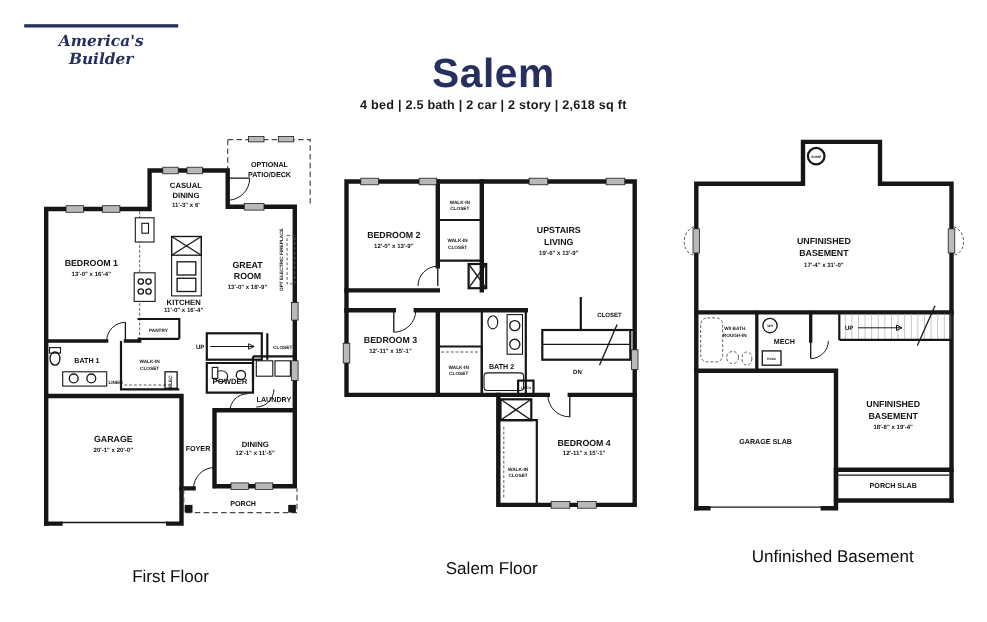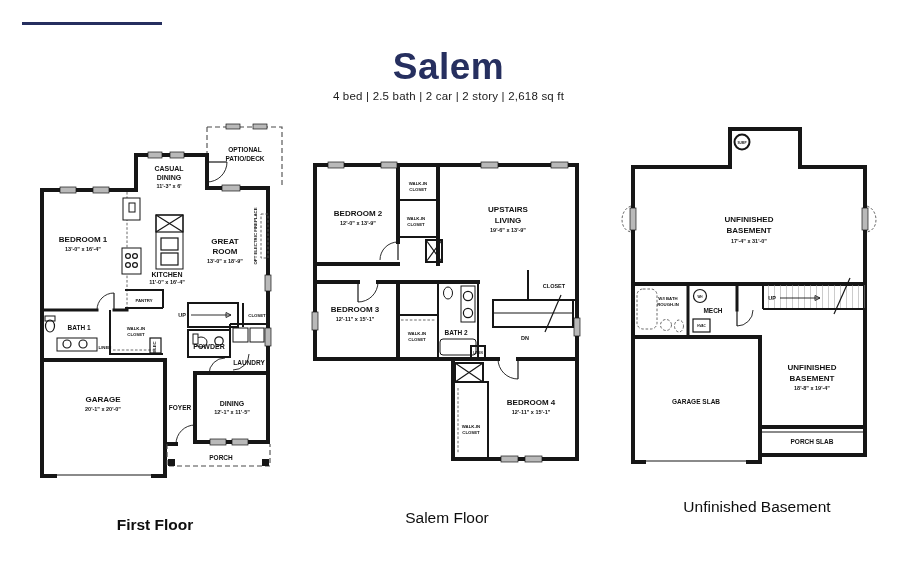--- a/index.html
+++ b/index.html
@@ -8,29 +8,29 @@
 
   .logo { position:absolute; left:22px; top:22px; width:140px; color:#262f5f; text-align:center; }
   .logo-rule { height:3px; background:#262f5f; margin-bottom:5px; }
   .logo-name { font-size:20px; font-weight:bold; letter-spacing:0.4px; white-space:nowrap; color:#262f5f; }
   .logo-name .reg { font-size:8px; vertical-align:top; }
   .logo-tagline { font-family:"DejaVu Serif", serif; font-style:italic; font-weight:bold;
                   font-size:14px; margin-top:2px; color:#262f5f; }
 
   .header-center { position:absolute; left:0; top:48px; width:897px; text-align:center; }
   .title { font-size:37px; font-weight:800; color:#262f5f; letter-spacing:0.5px; line-height:1; }
-  .specs { font-size:11.5px; font-weight:normal; color:#1b1b1b; margin-top:5px; letter-spacing:0.2px; }
+  .specs { font-size:11.5px; font-weight:bold; color:#1b1b1b; margin-top:5px; letter-spacing:0.2px; }
 
   .plan { position:absolute; }
   #plan-ff { left:5px;  top:112px; }
   #plan-sf { left:303px; top:152px; }
   #plan-bs { left:612px; top:112px; }
 
   .caption { position:absolute; font-size:15.5px; color:#0e0e0e; text-align:center; }
-  #cap-ff { left:75px;  top:516px; width:160px;font-weight:bold; }
+  #cap-ff { left:75px;  top:516px; width:160px; }
   #cap-sf { left:367px; top:509px; width:160px; }
   #cap-bs { left:672px; top:498px; width:170px; }
 
   svg text { font-family:"Liberation Sans", sans-serif; fill:#121212; }
   .t8 { font-size:8px;  font-weight:bold; text-anchor:middle; }
   .t7 { font-size:7px;  font-weight:bold; text-anchor:middle; }
   .t6 { font-size:6.5px;font-weight:bold; text-anchor:middle; }
   .t5 { font-size:5.5px;font-weight:bold; text-anchor:middle; }
   .t4 { font-size:4.3px;font-weight:bold; text-anchor:middle; }
   .t3 { font-size:3.1px;font-weight:bold; text-anchor:middle; }
@@ -43,20 +43,21 @@
   .win { fill:#b9b9b9; stroke:#161616; stroke-width:0.7; }
   .dsh { stroke:#4a4a4a; stroke-width:1.1; fill:none; stroke-dasharray:5 3; }
   .dshf{ stroke:#5a5a5a; stroke-width:0.9; fill:none; stroke-dasharray:2.6 1.8; }
   .arc { stroke:#161616; stroke-width:0.9; fill:none; }
 </style>
 </head>
 <body>
 
 <div class="logo">
   <div class="logo-rule"></div>
+  <div class="logo-tagline">America's Builder</div>
 </div>
 
 <div class="header-center">
   <div class="title">Salem</div>
   <div class="specs">4 bed  |  2.5 bath  |  2 car  |  2 story  |  2,618 sq ft</div>
 </div>
 
 <svg id="plan-ff" class="plan" width="300" height="385" viewBox="0 0 300 385">
   <defs>
       <pattern id="st1" width="6" height="10" patternUnits="userSpaceOnUse">

